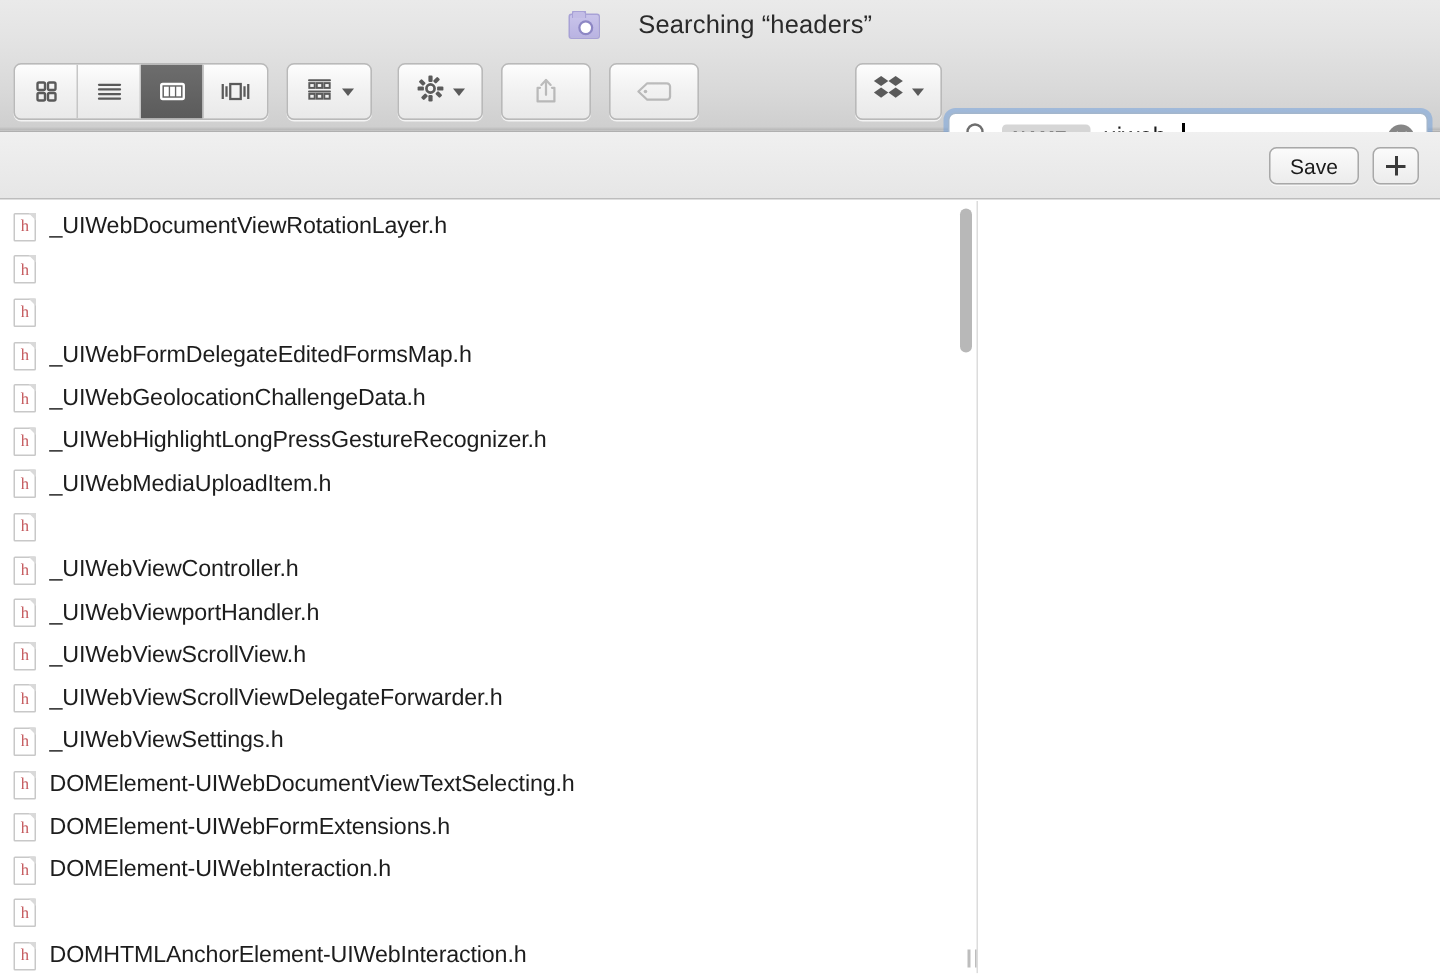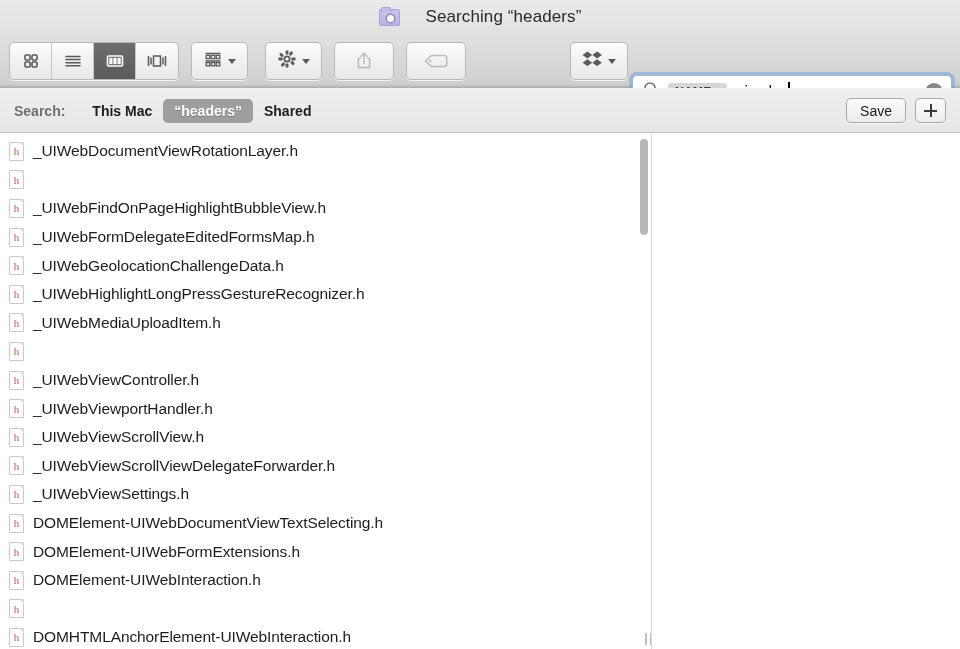--- a/index.html
+++ b/index.html
@@ -572,26 +572,20 @@
               <line x1="8.4" y1="2.6" x2="2.6" y2="8.4"></line>
             </g>
           </svg>
         </span>
       </div>
 
     </div>
   </div>
 
   <div id="scope-bar">
-    <div id="scope-left">
-      <span id="scope-label">Search:</span>
-      <span class="scope-item">This Mac</span>
-      <span class="scope-item active">“headers”</span>
-      <span class="scope-item">Shared</span>
-    </div>
     <div id="scope-right">
       <span class="scope-btn">Save</span>
       <span class="scope-btn square">
         <span class="plus-glyph"></span>
       </span>
     </div>
   </div>
 
   <div id="content">
 
@@ -605,21 +599,20 @@
           </div>
           <div class="file-row">
             <span class="h-icon">
               <span>h</span>
             </span>
           </div>
           <div class="file-row">
             <span class="h-icon">
               <span>h</span>
             </span>
-            <span class="file-name">_UIWebFindOnPageHighlightBubbleView.h</span>
           </div>
           <div class="file-row">
             <span class="h-icon">
               <span>h</span>
             </span>
             <span class="file-name">_UIWebFormDelegateEditedFormsMap.h</span>
           </div>
           <div class="file-row">
             <span class="h-icon">
               <span>h</span>

